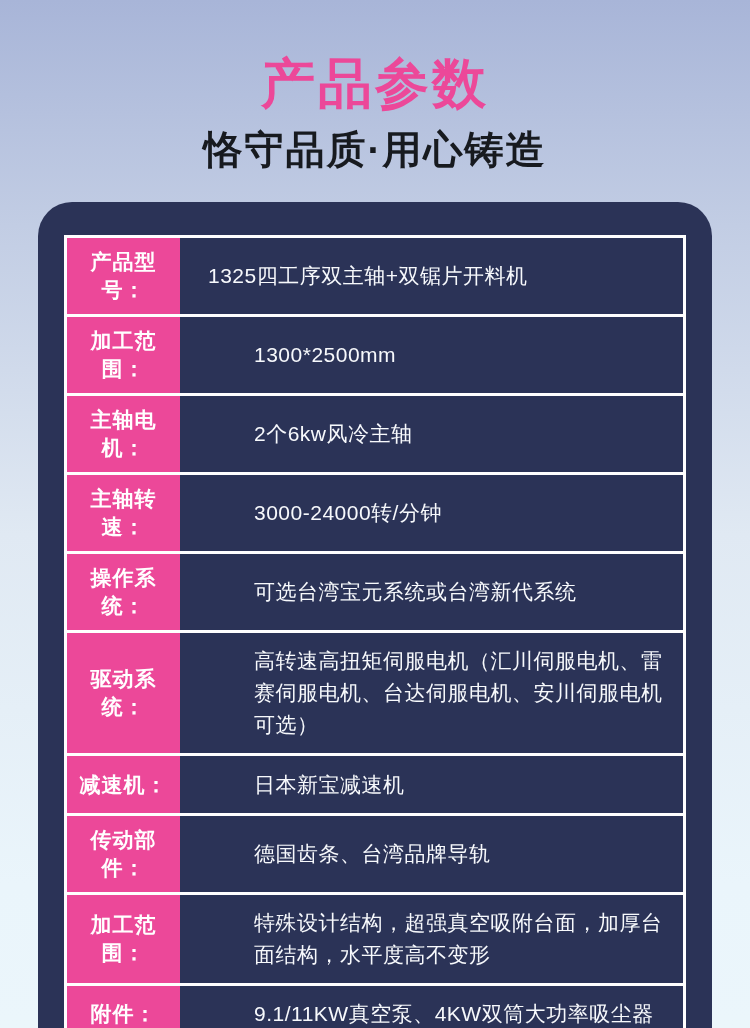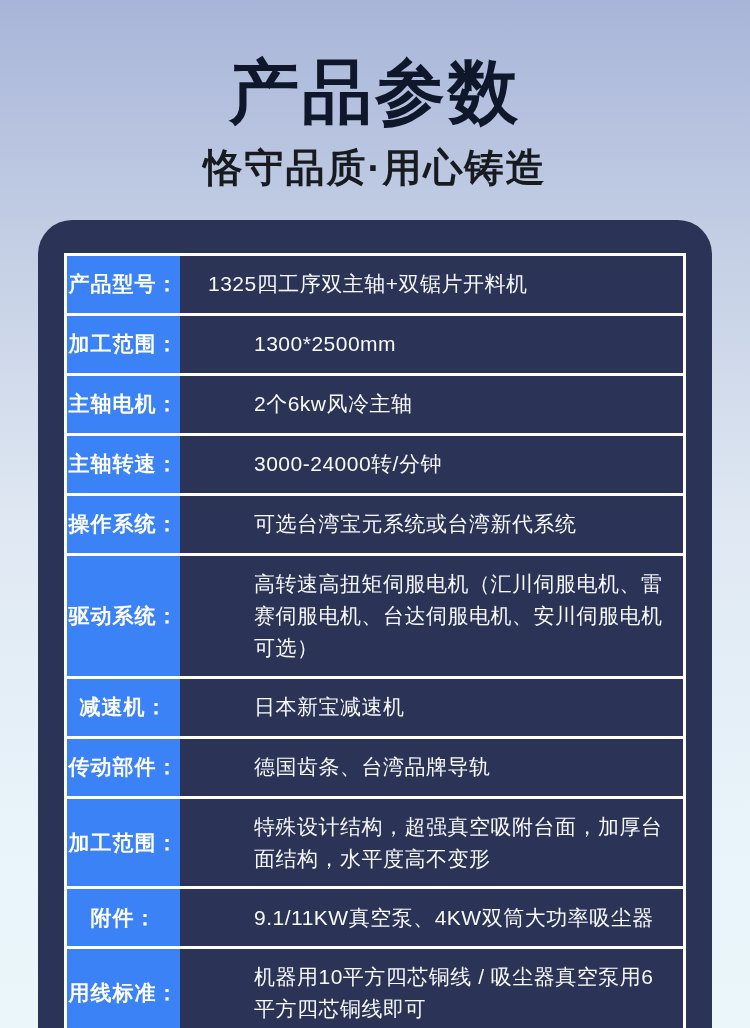--- a/index.html
+++ b/index.html
@@ -10,24 +10,24 @@
     font-family: "Liberation Sans", "DejaVu Sans", sans-serif;
     background: linear-gradient(180deg, #a8b5d8 0%, #c2cde4 22%, #e0e9f3 52%, #eaf5fb 86%, #ebf6fb 100%);
     overflow: hidden;
   }
   .header {
     text-align: center;
     padding-top: 54px;
   }
   .page-title {
     margin: 0;
-    font-size: 70px;
+    font-size: 54px;
     line-height: 1.1;
     font-weight: 900;
-    color: #0f172a;
+    color: #ec4899;
     letter-spacing: 3px;
   }
   .page-subtitle {
     margin-top: 16px;
     font-size: 39px;
     line-height: 1.1;
     font-weight: 700;
     color: #171a1f;
     letter-spacing: 2px;
   }
@@ -46,30 +46,30 @@
     align-items: stretch;
   }
   .spec-row + .spec-row {
     border-top: 3px solid #ffffff;
     gap: 46px;
   }
   .spec-label {
     flex: 0 0 113px;
     width: 113px;
     min-height: 57px;
-    background: #3b82f6;
+    background: #ec4899;
     color: #ffffff;
     font-size: 21px;
     font-weight: 700;
     letter-spacing: 1px;
     display: flex;
     align-items: center;
     justify-content: center;
     text-align: center;
-    padding: 10px 0;
+    padding: 10px 9px;
   }
   .spec-value {
     flex: 1 1 auto;
     min-height: 57px;
     background: #2b3357;
     color: #f7f9fc;
     font-size: 21px;
     font-weight: 400;
     line-height: 1.52;
     letter-spacing: 0.5px;

